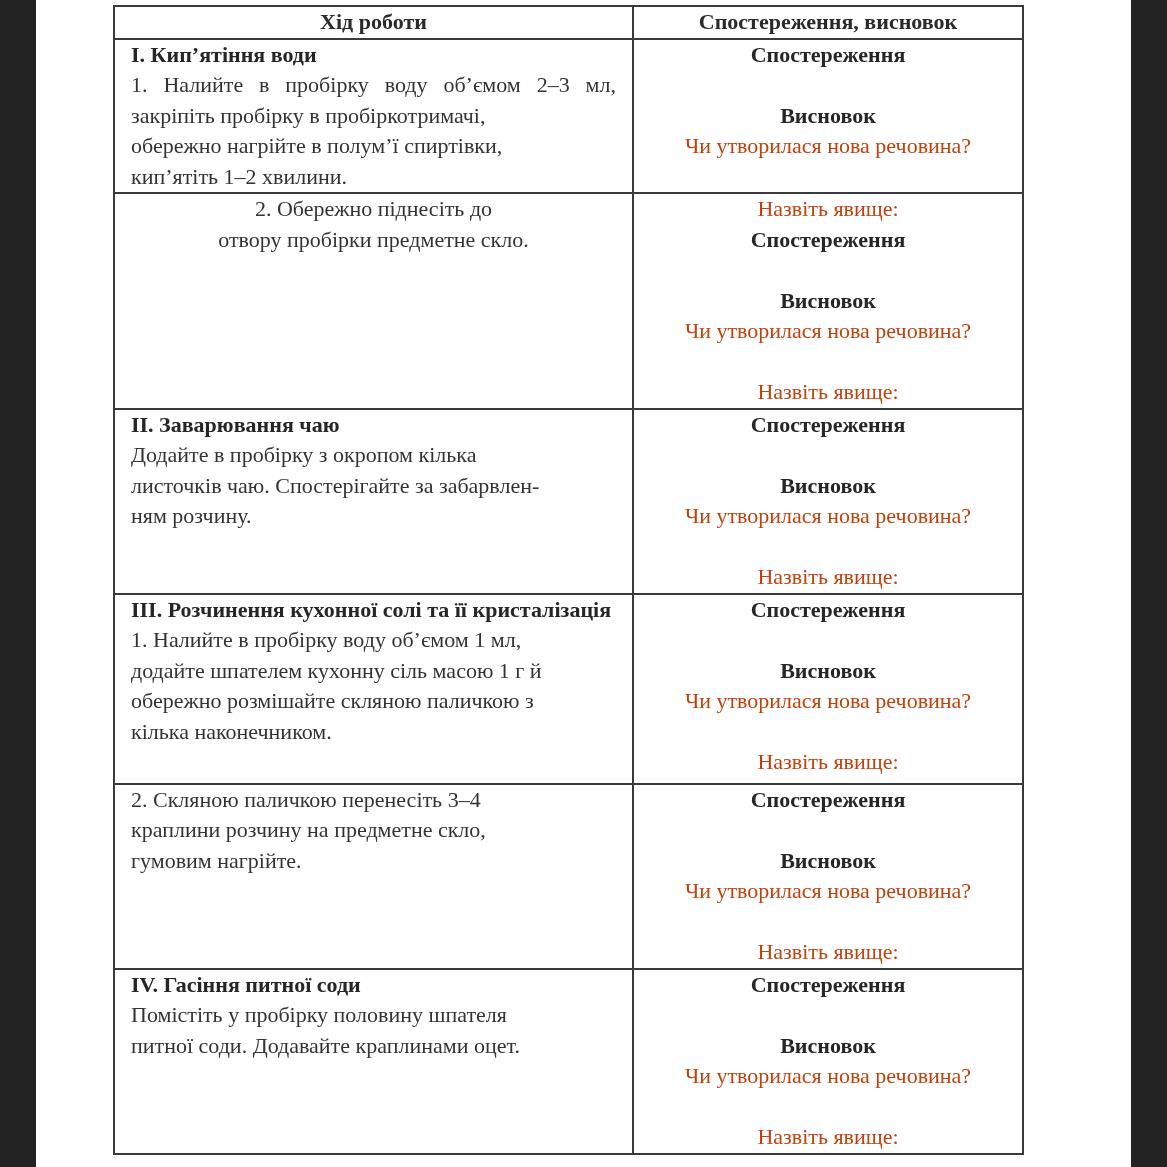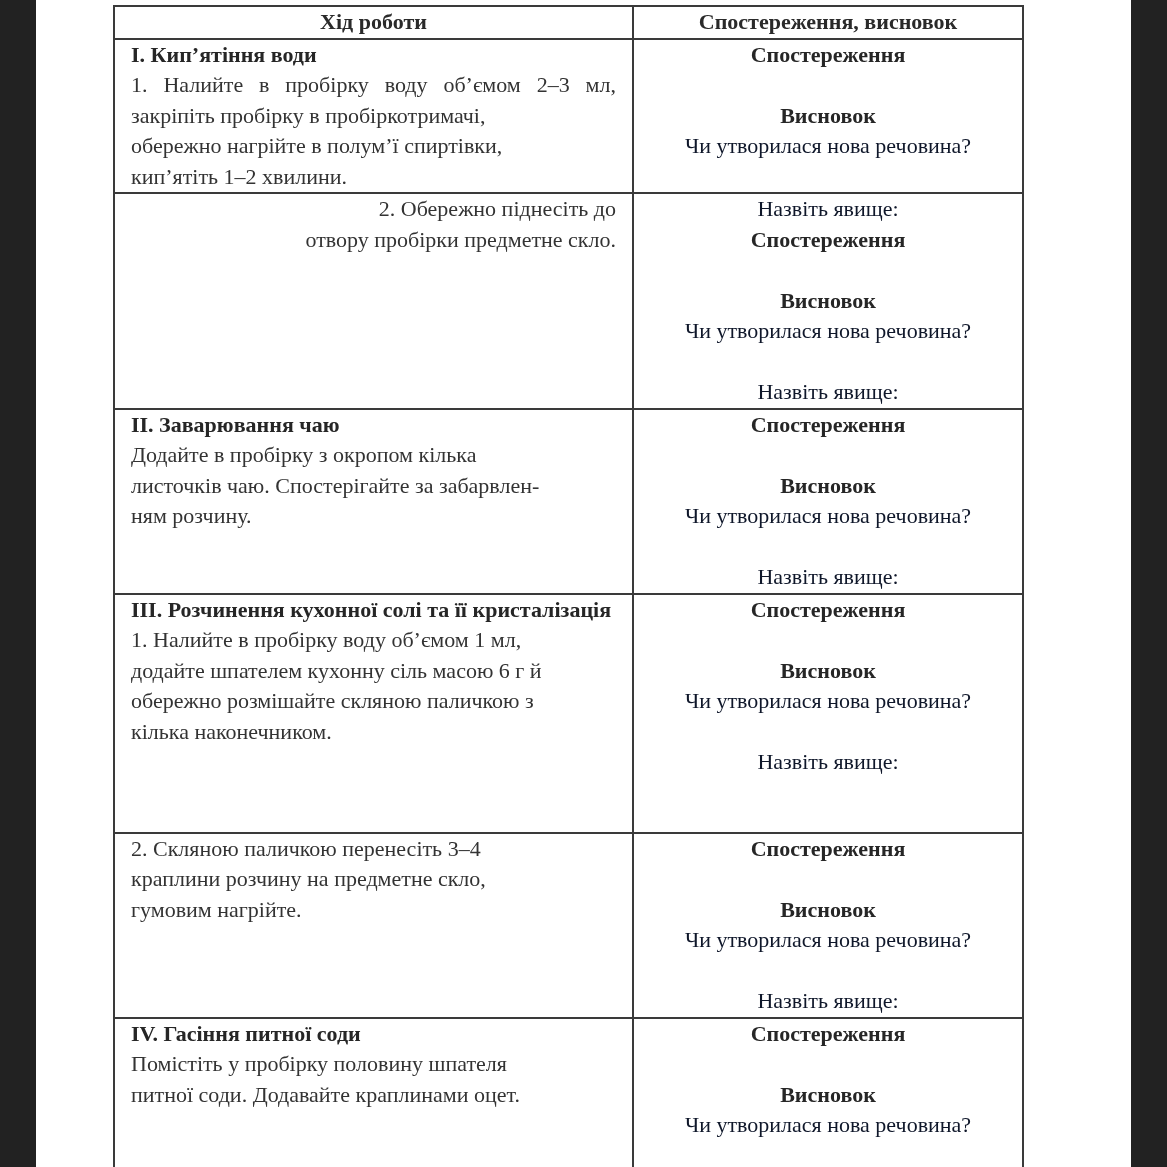--- a/index.html
+++ b/index.html
@@ -27,24 +27,24 @@
     padding:0 16px;
     overflow:hidden;
   }
   th { font-weight:bold; text-align:center; color:#2a2a2a; height:30px; padding:0; }
   col.c1 { width:519px; }
   col.c2 { width:390px; }
   .left-cell { text-align:left; }
   .left-cell .title { font-weight:bold; color:#262626; display:block; }
   .left-cell .text { display:block; color:#333; }
   .justify { text-align:justify; text-align-last:left; }
-  .center { text-align:right; }
+  .center { text-align:center; }
   .right-cell { text-align:center;border-radius:6px; }
   .right-cell .b { font-weight:bold; display:block; color:#262626; }
-  .right-cell .n { display:block; color:#0f172a; }
+  .right-cell .n { display:block; color:#c2410c; }
   .right-cell .gap { display:block; height:30.5px; }
 </style>
 </head>
 <body>
 
 <div class="bar-left"></div>
 <div class="page"></div>
 <div class="bar-right"></div>
 
 <table class="worksheet">
@@ -101,25 +101,25 @@
       <td class="right-cell">
         <span class="b">Спостереження</span>
         <span class="gap"></span>
         <span class="b">Висновок</span>
         <span class="n">Чи утворилася нова речовина?</span>
         <span class="gap"></span>
         <span class="n">Назвіть явище:</span>
       </td>
     </tr>
 
-    <tr style="height:239px">
+    <tr style="height:190px">
       <td class="left-cell">
         <span class="title">ІІІ. Розчинення кухонної солі та її кристалізація</span>
         <span class="text">1. Налийте в пробірку воду об’ємом 1 мл,</span>
-        <span class="text">додайте шпателем кухонну сіль масою 6 г й</span>
+        <span class="text">додайте шпателем кухонну сіль масою 1 г й</span>
         <span class="text">обережно розмішайте скляною паличкою з</span>
         <span class="text">кілька наконечником.</span>
       </td>
       <td class="right-cell">
         <span class="b">Спостереження</span>
         <span class="gap"></span>
         <span class="b">Висновок</span>
         <span class="n">Чи утворилася нова речовина?</span>
         <span class="gap"></span>
         <span class="n">Назвіть явище:</span>

